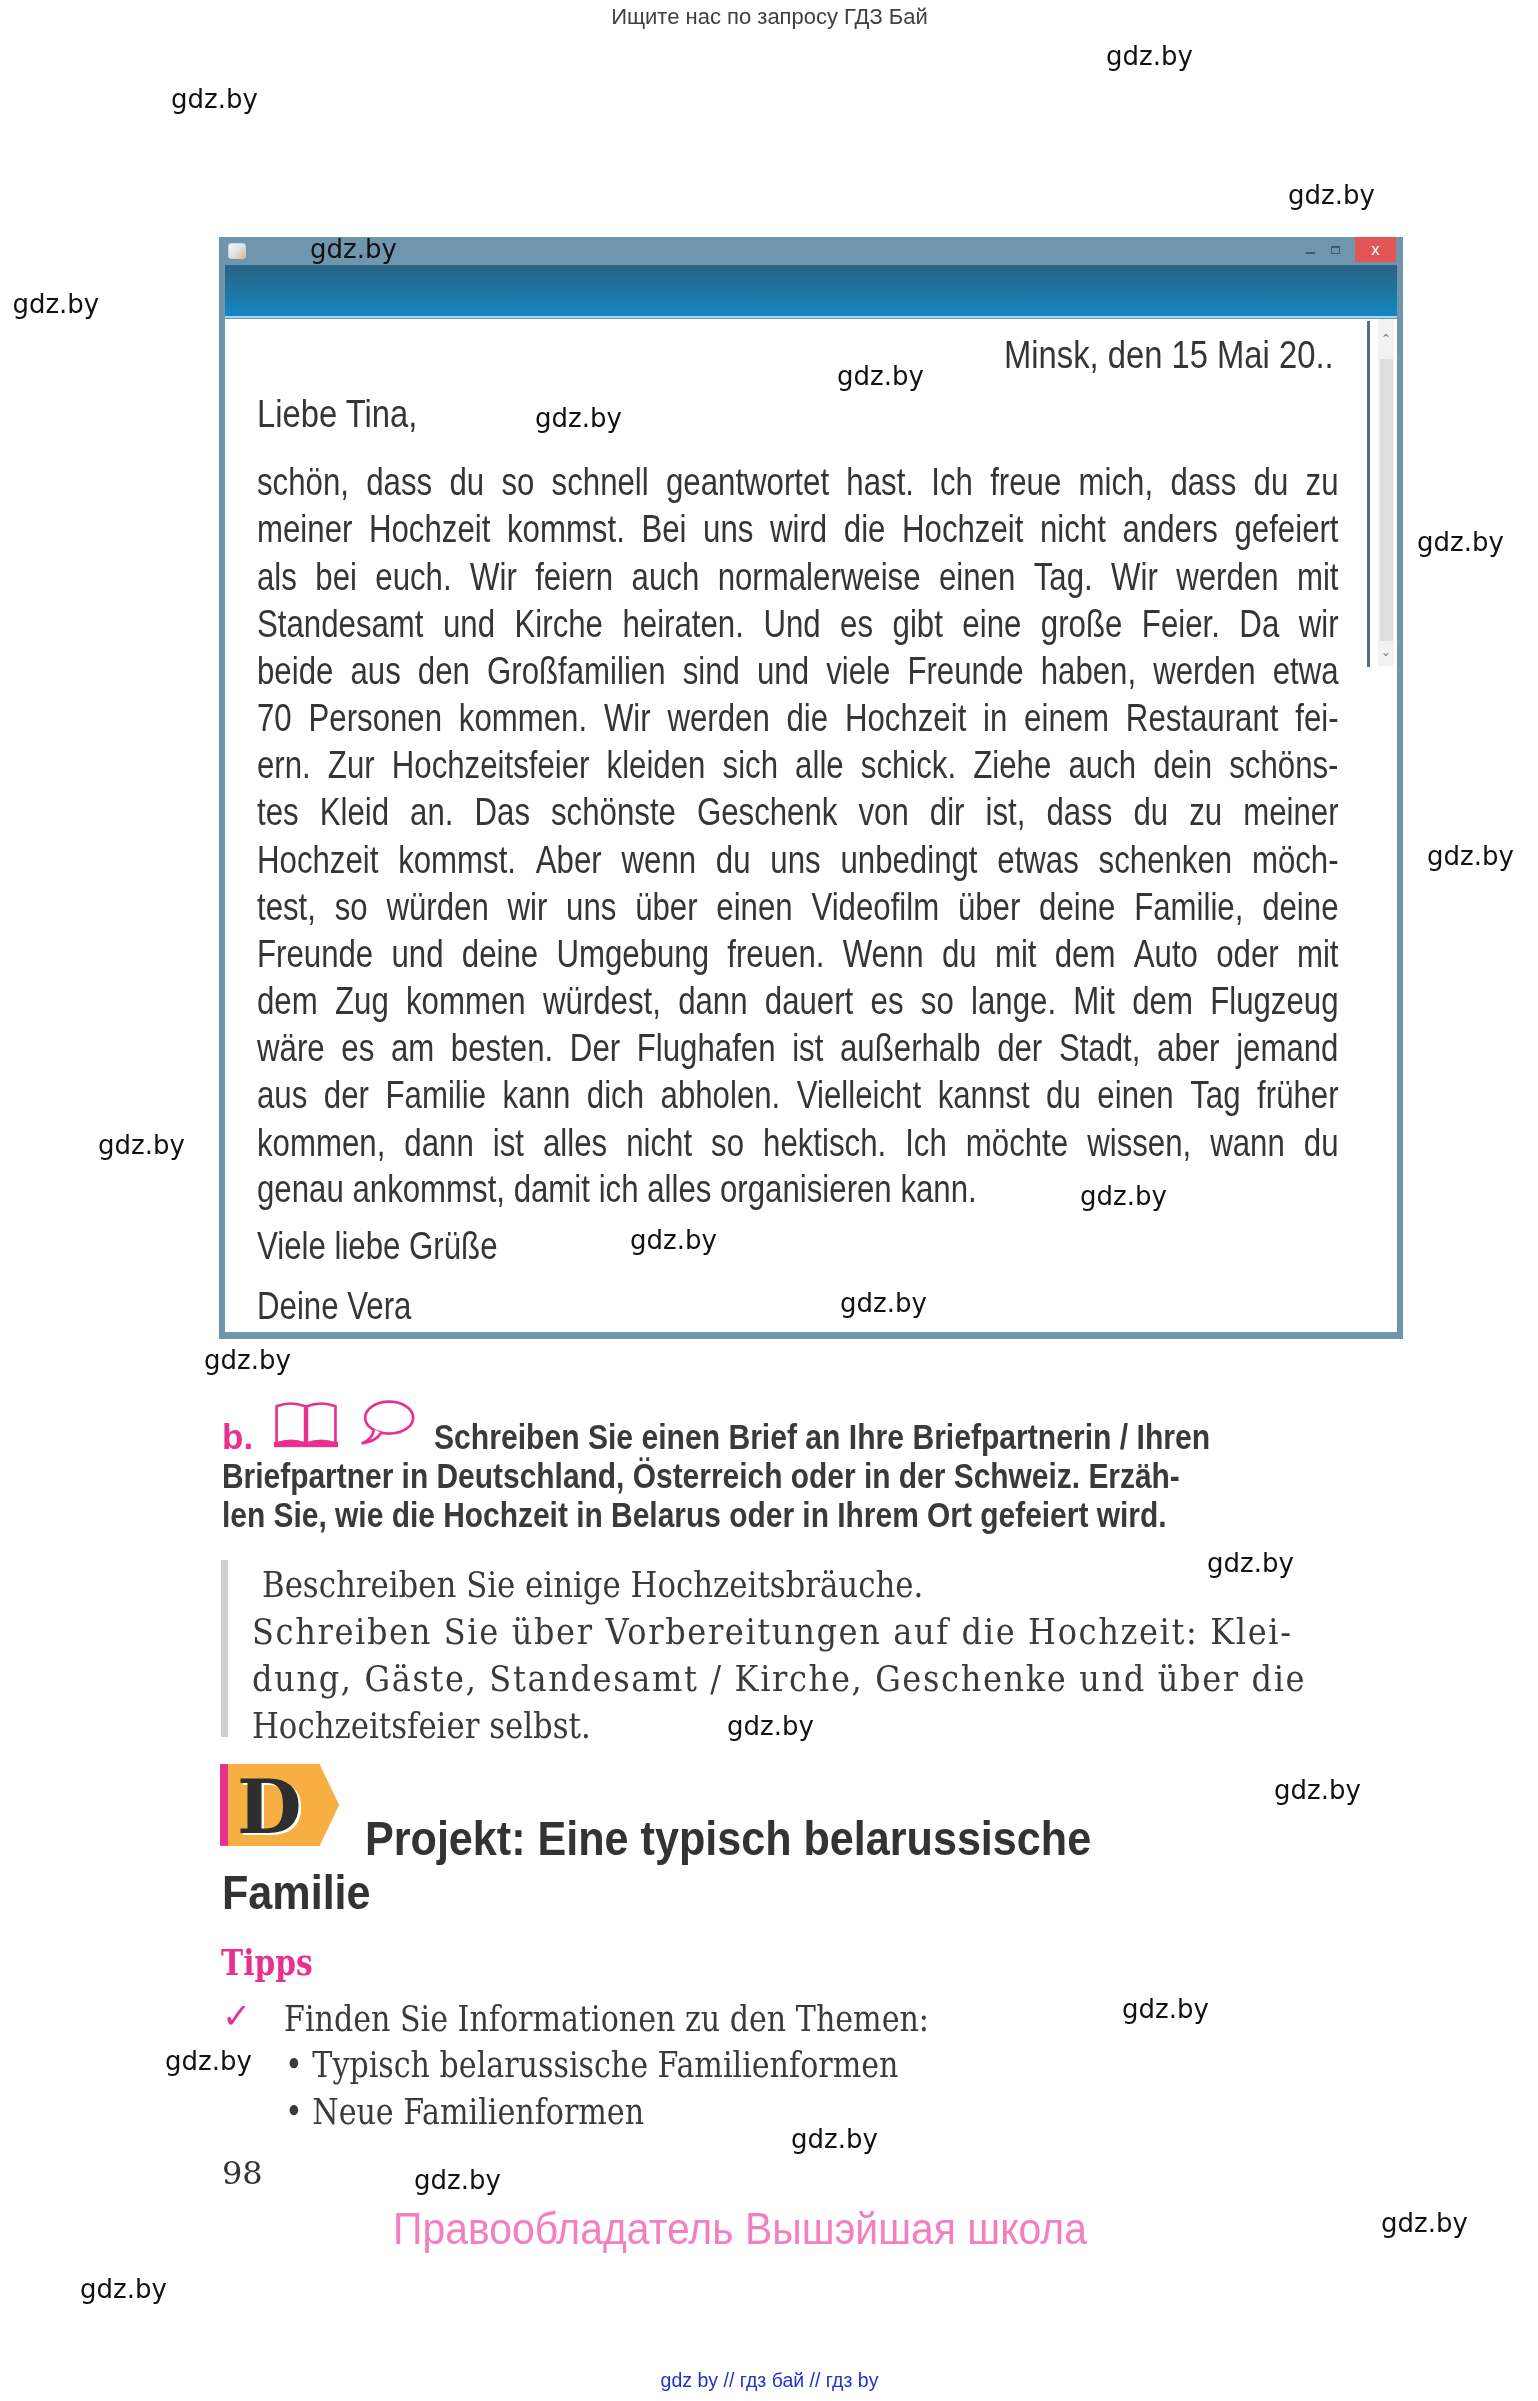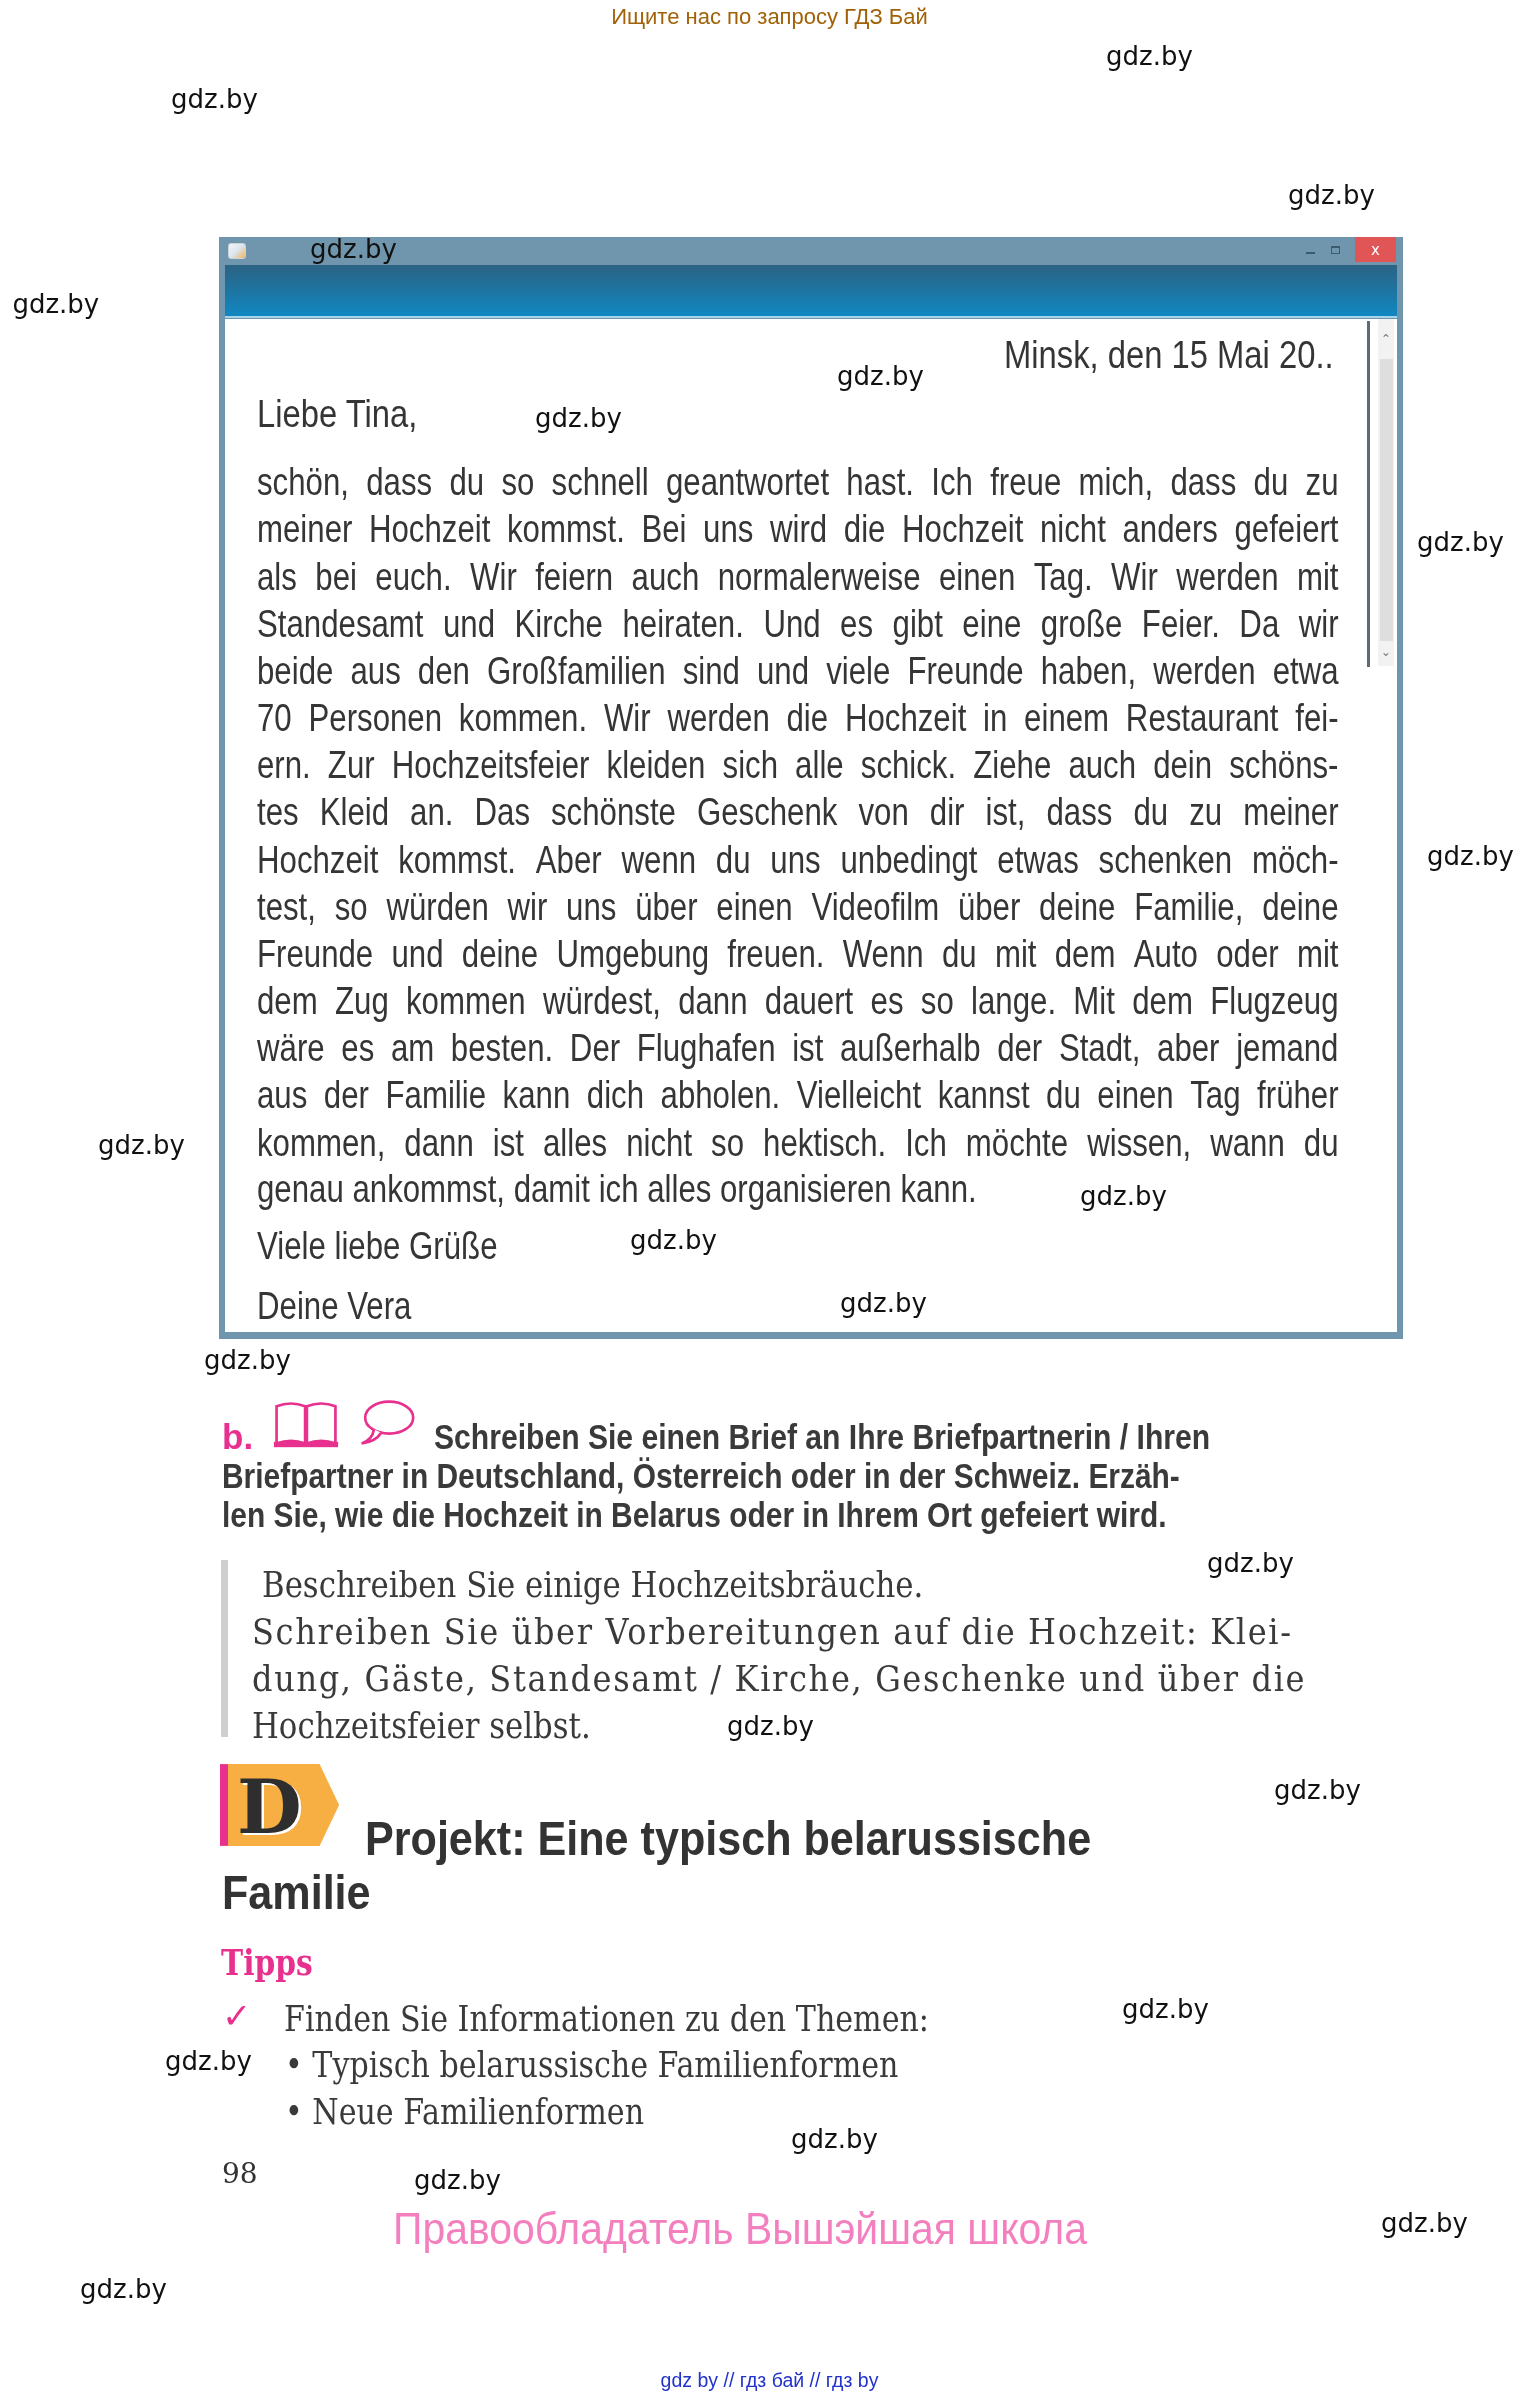--- a/index.html
+++ b/index.html
@@ -1,19 +1,19 @@
 <!DOCTYPE html>
 <html style="font-size:14px"><head>
 <meta charset="utf-8">
 <style>
   html, body { margin:0; padding:0; }
   body { width:1539px; height:2401px; position:relative; background:#ffffff; overflow:hidden; font-family:"Liberation Sans", sans-serif; }
   .abs { position:absolute; }
   .wm { position:absolute; font-family:"DejaVu Sans", sans-serif; font-size:26px; color:#111; white-space:nowrap; line-height:1; }
-  .topbanner { position:absolute; top:3.5px; left:0; width:1539px; text-align:center; font-family:"Liberation Sans", sans-serif; font-size:22px; color:#a16207; line-height:26.6px; }
+  .topbanner { position:absolute; top:3.5px; left:0; width:1539px; text-align:center; font-family:"Liberation Sans", sans-serif; font-size:22px; color:#404040; line-height:26.6px; }
 
   
   .window { position:absolute; left:219px; top:237px; width:1184px; height:1102px; background:#7096ad; box-sizing:border-box; }
   .titlebar { position:absolute; left:0; top:0; width:100%; height:27.5px; background:#7096ad; }
   .app-icon { position:absolute; left:8.9px; top:6.2px; width:16px; height:14px; background:linear-gradient(135deg,#f4f4f4 0%,#d9e6ef 50%,#f3b45b 100%); border-radius:2.7px; border:0.9px solid #c9d3da; }
   .win-btn { position:absolute; top:0; height:25px; display:flex; align-items:center; justify-content:center; color:#3c5a6c; font-size:12.4px; }
   .win-min { left:1081px; width:21px; }
   .win-min::after { content:""; display:block; width:8.9px; height:2.7px; background:#3c5a6c; margin-top:7px; }
   .win-max { left:1106px; width:21px; }
   .win-max::after { content:""; display:block; width:9.8px; height:8px; border:1.8px solid #3c5a6c; border-top-width:2.7px; box-sizing:border-box; }
@@ -32,21 +32,21 @@
   .task-line { position:absolute; left:0; white-space:nowrap; transform-origin:0 0; }
   .pink { color:#e8318f; }
   .quote-bar { position:absolute; left:221px; top:1560px; width:7px; height:177px; background:#cfcfcf; }
   .serif-line { position:absolute; font-family:"DejaVu Serif", serif; color:#3a3a3a; font-size:35px; line-height:46px; white-space:nowrap; transform-origin:0 0; }
 
   
   .dbadge { position:absolute; left:220px; top:1764px; width:120px; height:82px; }
   .proj-title { position:absolute; font-family:"Liberation Sans", sans-serif; font-weight:bold; color:#333; font-size:49px; line-height:55px; white-space:nowrap; transform-origin:0 0; }
   .tipps { position:absolute; left:221px; top:1941px; font-family:"DejaVu Serif", serif; font-weight:bold; color:#e8318f; font-size:35px; line-height:43px; transform:scaleX(0.85); transform-origin:0 0; }
   .tip-check { position:absolute; left:222px; top:1995px; color:#e8318f; font-size:35px; font-family:"DejaVu Sans", sans-serif; line-height:43px; }
-  .pagenum { position:absolute; left:222px; top:2156px; font-family:"DejaVu Serif", serif; color:#333; font-size:28px; line-height:35px; }
+  .pagenum { position:absolute; left:222px; top:2156px; font-family:"DejaVu Serif", serif; color:#333; font-size:32px; line-height:35px; }
   .rights { position:absolute; left:393px; top:2203px; font-family:"Liberation Sans", sans-serif; color:#f47fbf; font-size:44px; line-height:51px; white-space:nowrap; transform:scaleX(0.93); transform-origin:0 0; }
   .footer-links { position:absolute; left:0; width:1539px; top:2369px; text-align:center; font-family:"Liberation Sans", sans-serif; color:#2233cc; font-size:19.5px; line-height:23px; }
 </style>
 </head>
 <body>
 
 <div class="topbanner">Ищите нас по запросу ГДЗ Бай</div>
 
 <div class="window">
   <div class="titlebar">

